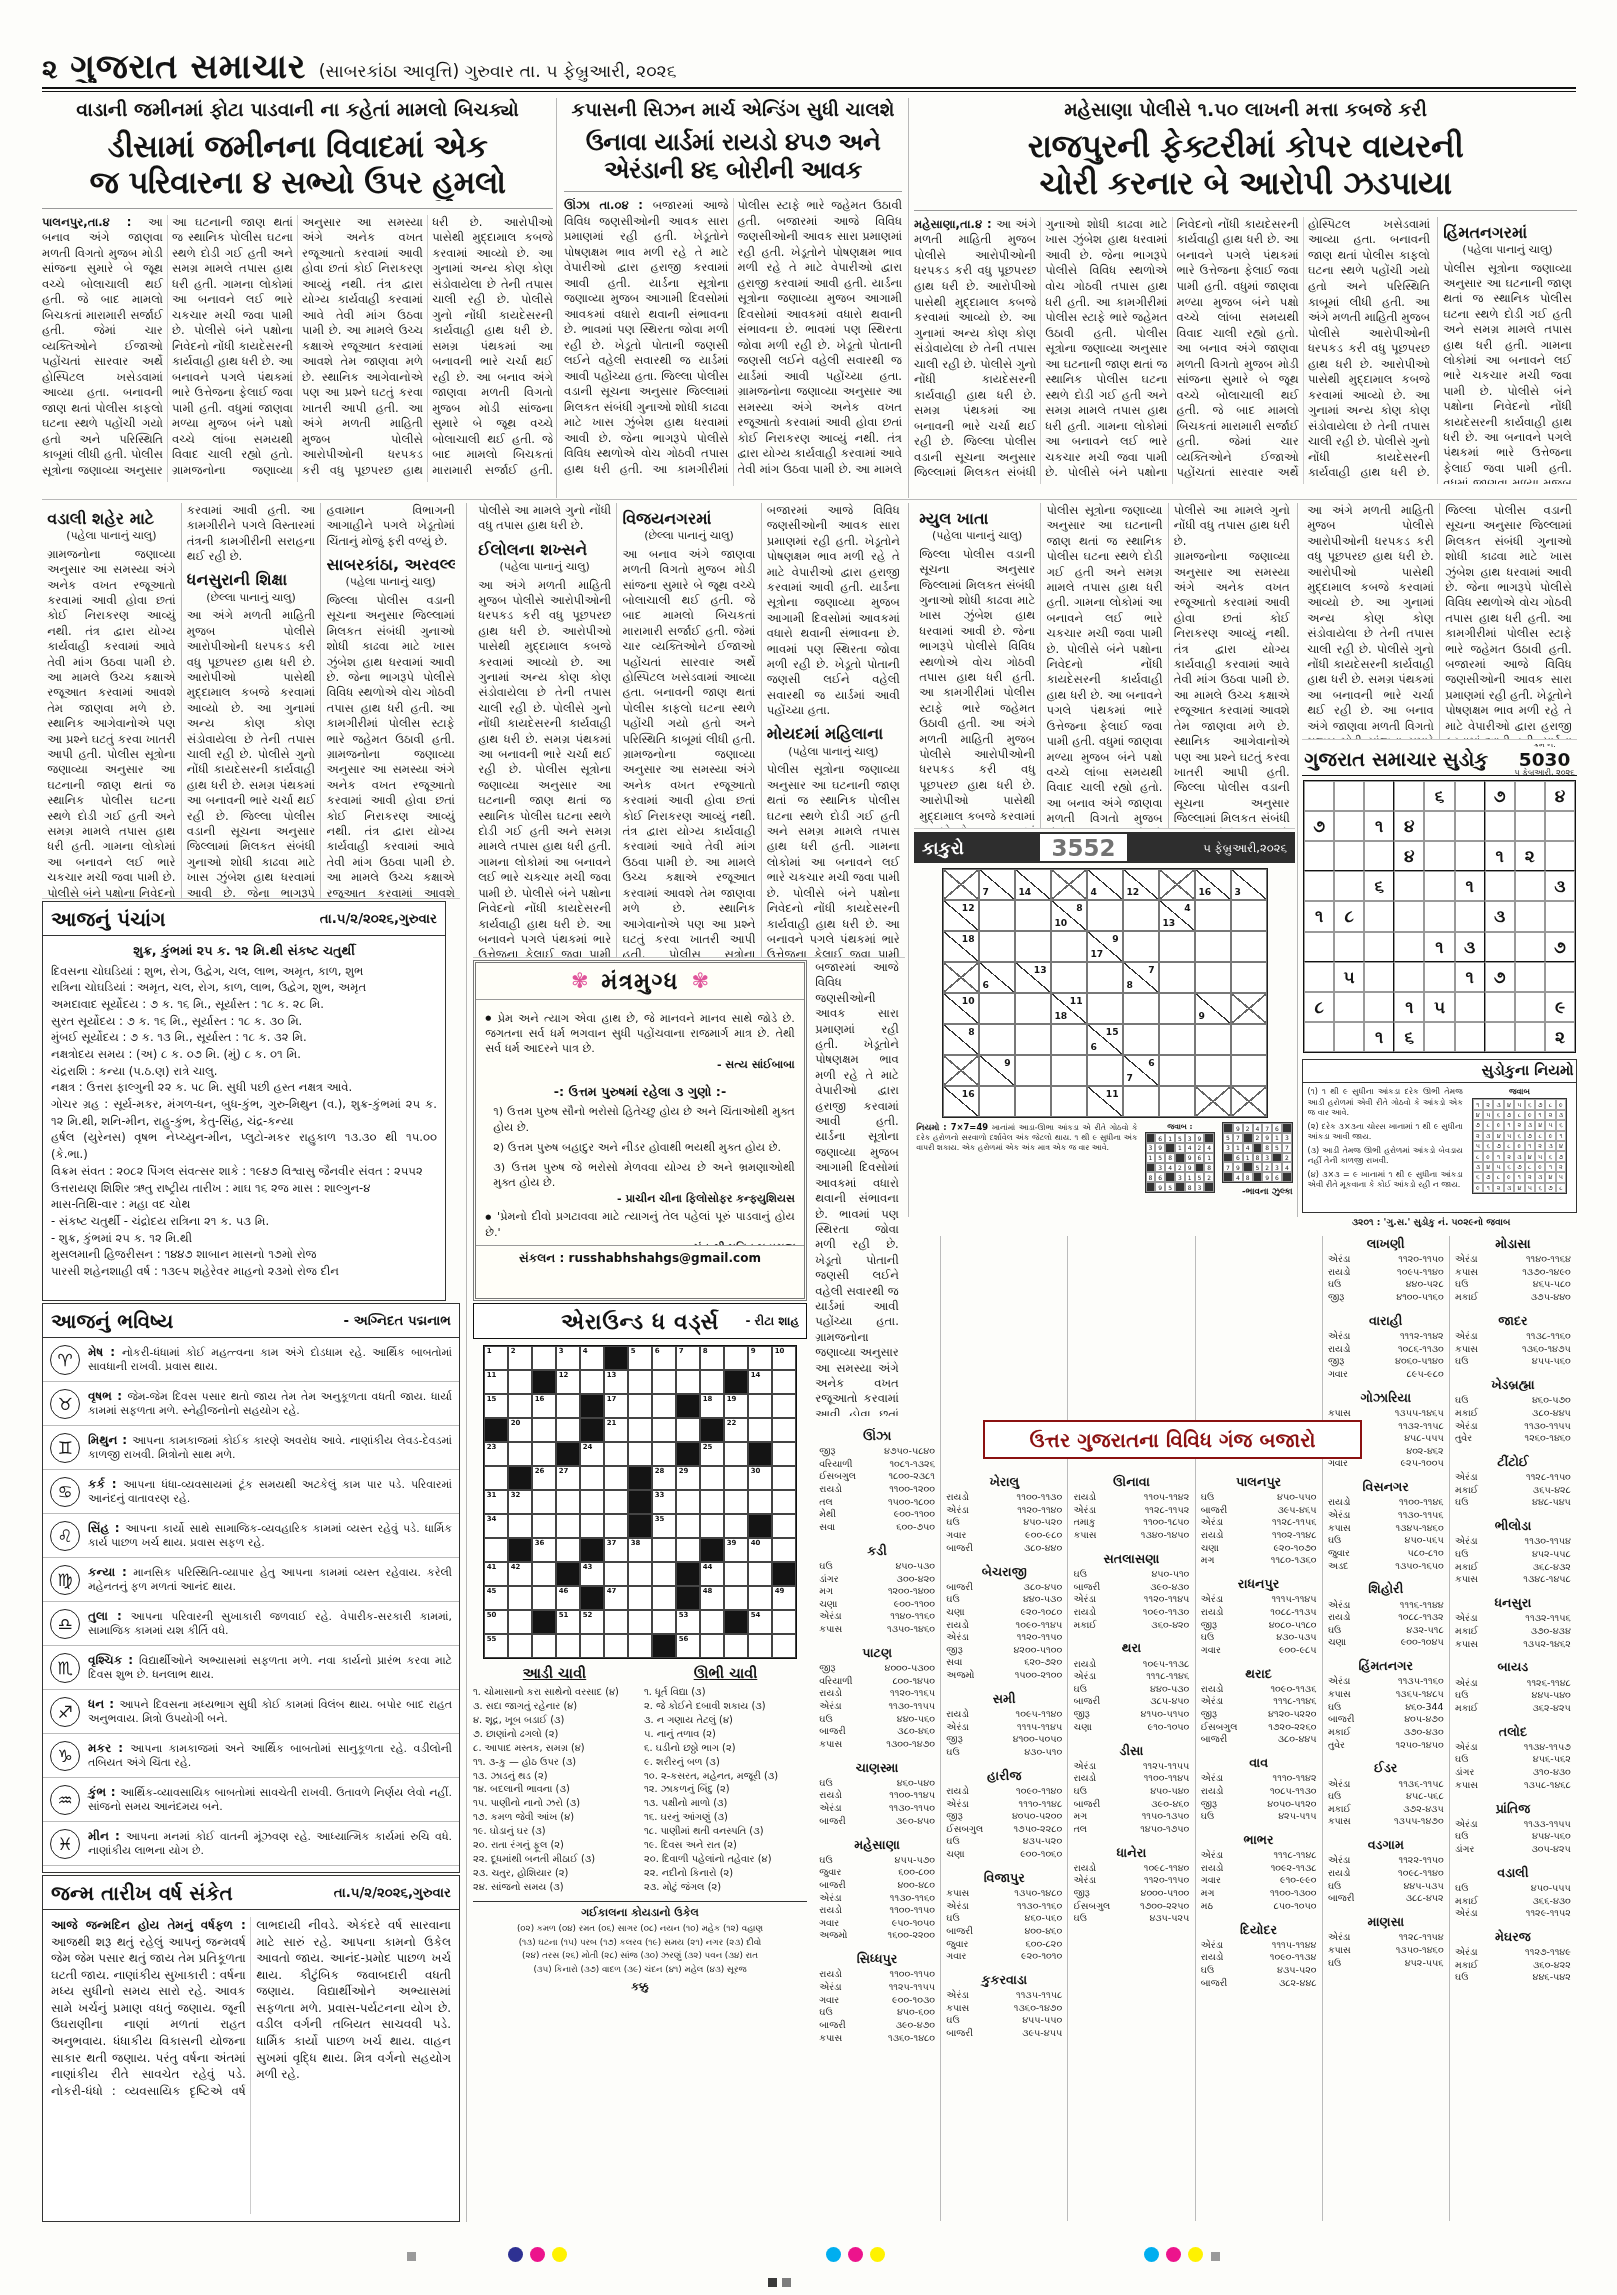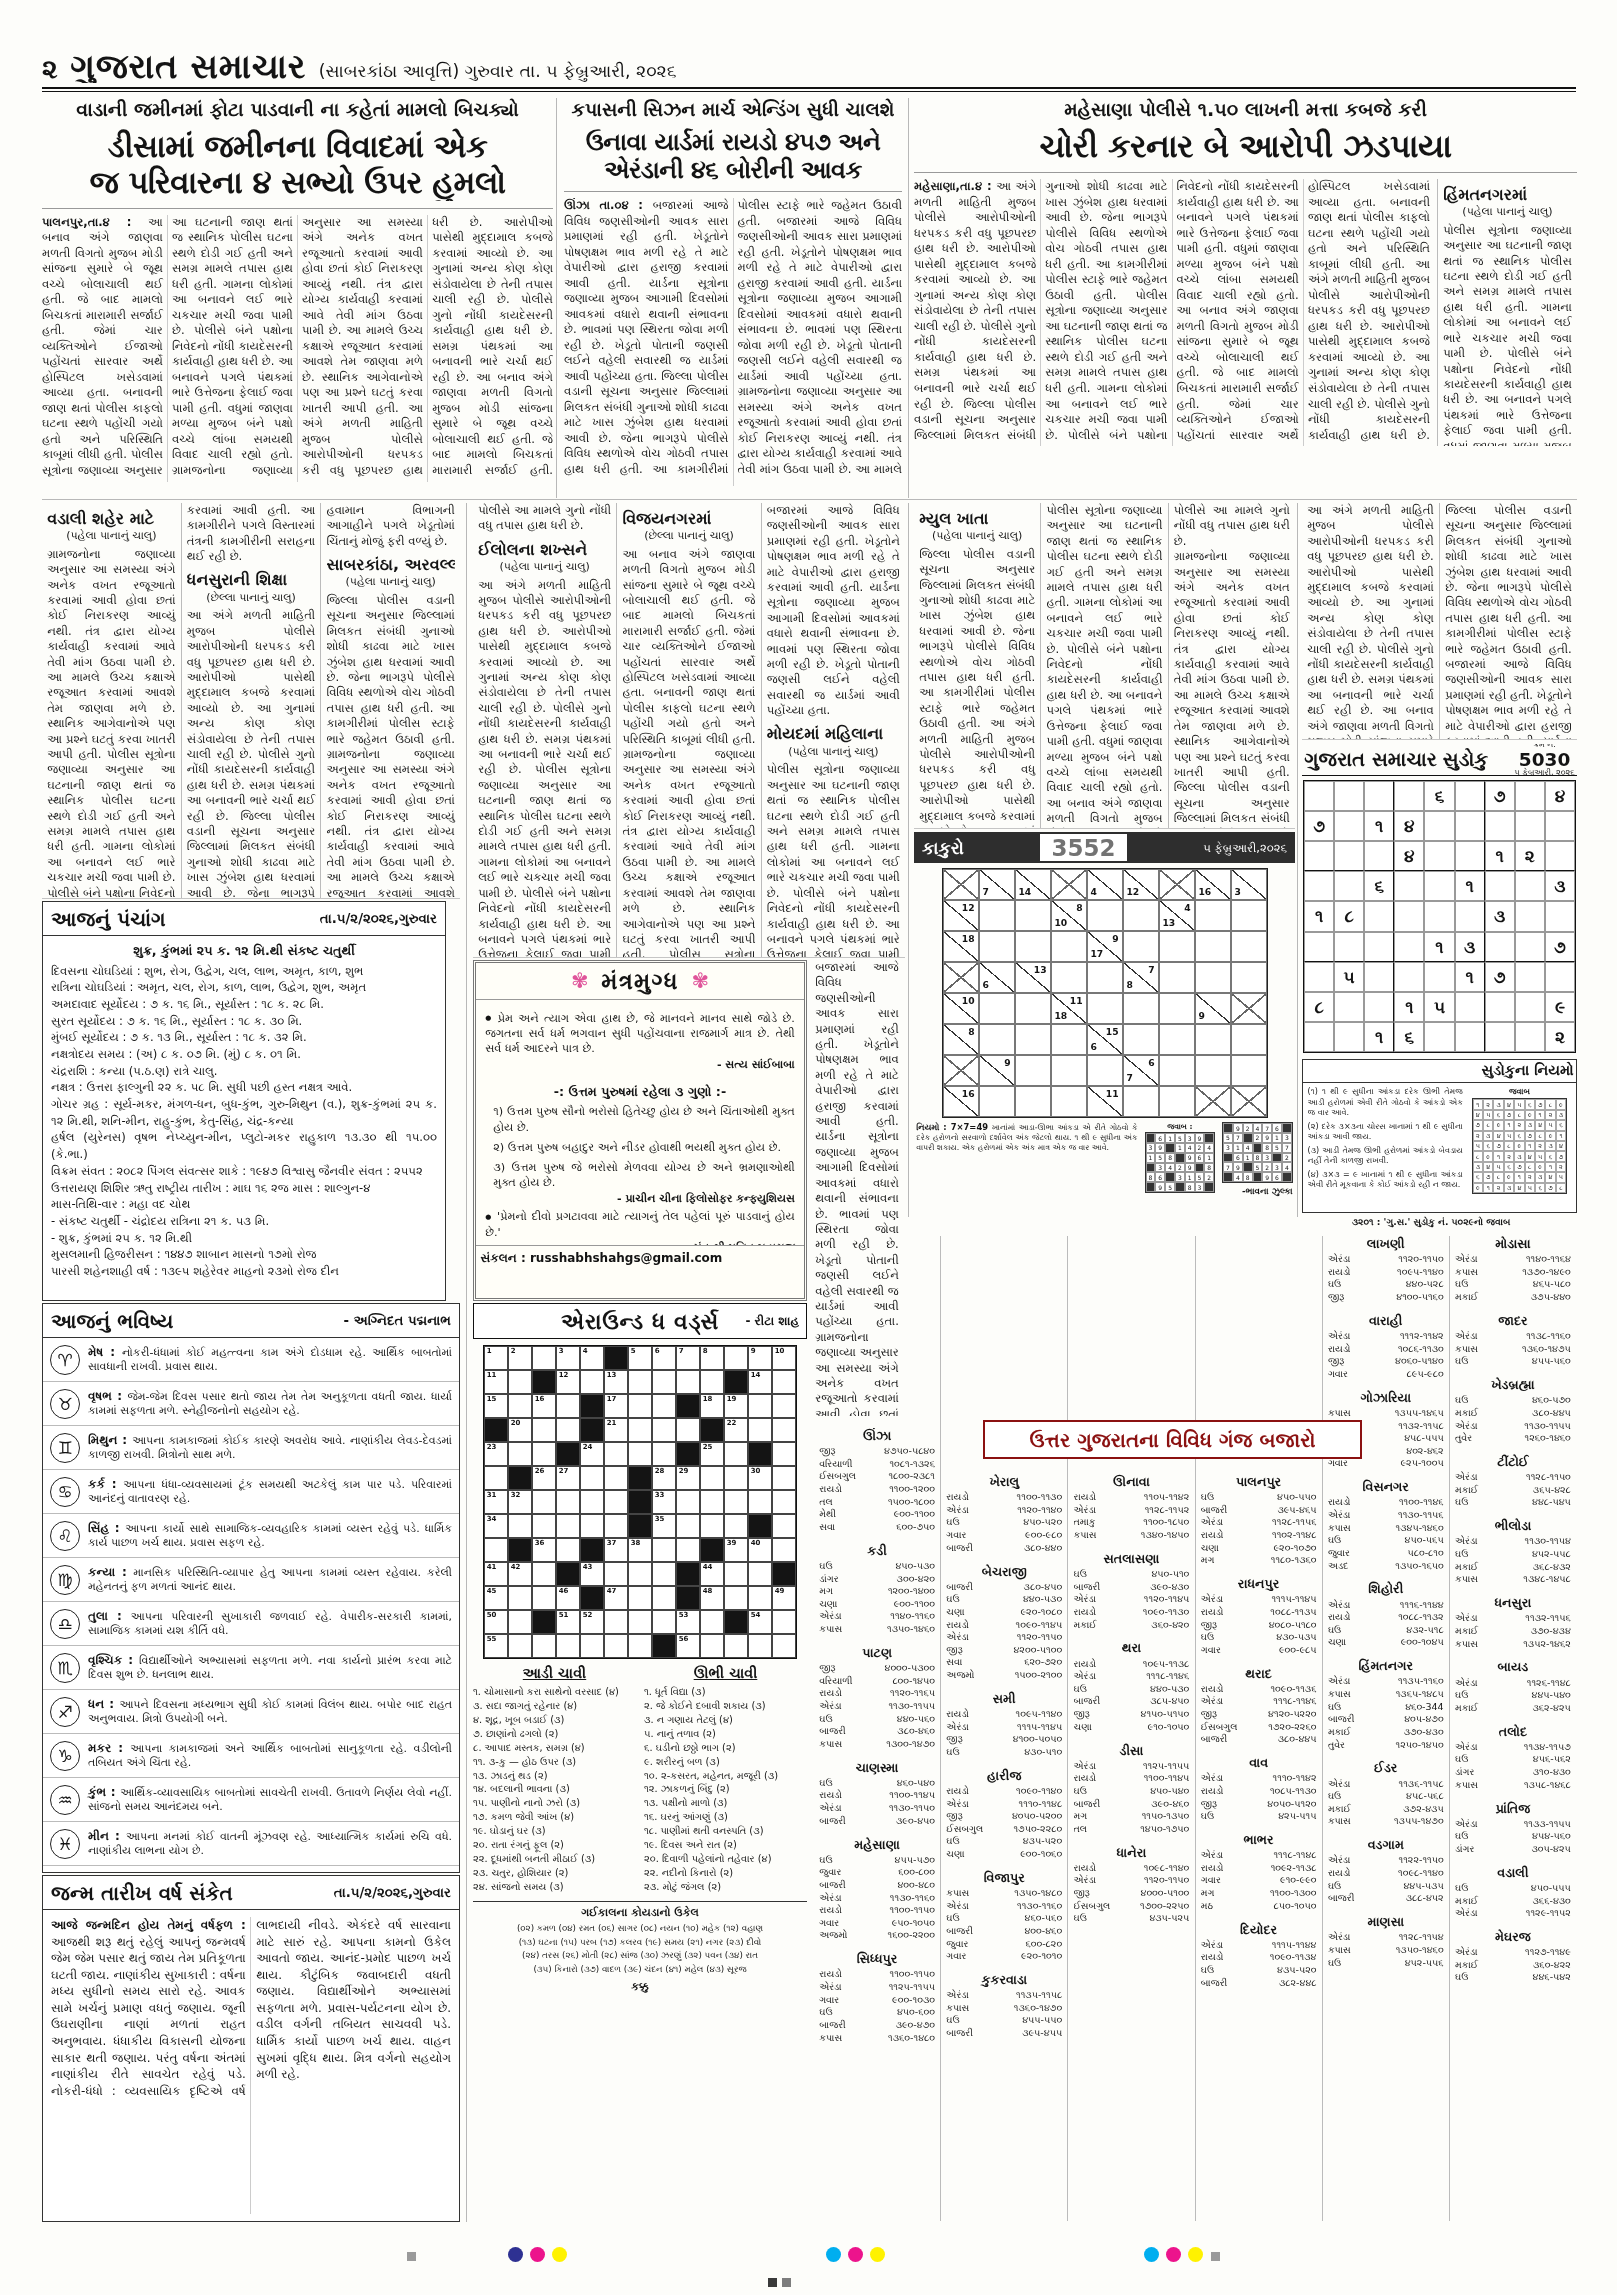--- a/index.html
+++ b/index.html
@@ -101,21 +101,21 @@
 .mantra{left:473px;top:960px;width:334px;height:341px;border:3.5px double #777;background:#fffef8;overflow:hidden}
 .mantra-head{display:flex;justify-content:center;gap:12.7px;align-items:center;padding:4.6px;border-bottom:1.2px solid #999}
 .lotus{color:#e0559b;font-size:21px;line-height:1}
 .mantra-title{font-size:23px;font-weight:800;letter-spacing:1.2px;white-space:nowrap}
 .mantra-body{padding:5.8px 9.2px;height:245px;overflow:hidden}
 .m-item{font-size:11.3px;line-height:1.36;text-align:justify;margin-top:4.6px}
 .m-bullet{font-size:7px;margin-right:4.6px;position:relative;top:-1.7px}
 .m-num{margin-left:8px}
 .m-sub{text-align:center;font-weight:800;font-size:12.7px;margin-top:13px}
 .m-attr{text-align:right;font-weight:700;font-size:11px;margin-top:1.2px}
-.mantra-foot{border-top:1.2px solid #999;text-align:left;font-weight:700;font-size:12px;padding:4.6px;white-space:nowrap;overflow:hidden}
+.mantra-foot{border-top:1.2px solid #999;text-align:center;font-weight:700;font-size:12px;padding:4.6px;white-space:nowrap;overflow:hidden}
 
 .horoscope{left:42px;top:1303px;width:418px;height:570px}
 .h-row{display:flex;gap:8px;align-items:center;padding:3.5px 7px;border-bottom:0.6px solid #bbb;height:44px;overflow:hidden}
 .h-icon{flex:0 0 30px;height:30px;border:1.4px solid #222;border-radius:50%;display:flex;align-items:center;justify-content:center;font-size:17px}
 .h-text{font-size:11px;line-height:1.3;text-align:justify}
 .h-text b{font-size:12px}
 
 .crossword{left:473px;top:1303px;width:334px;height:918px;overflow:hidden}
 .cw-titlebar{border:1.4px solid #111;height:36px;display:flex;align-items:center;justify-content:center;position:relative;background:#fff}
 .cw-title{font-size:22px;font-weight:800;letter-spacing:0.6px;white-space:nowrap}
@@ -180,20 +180,21 @@
       <span>ઉનાવા યાર્ડમાં રાયડો ૪૫૭ અને</span>
       <span>એરંડાની ૪૬ બોરીની આવક</span>
     </h1>
     <div class="hrule"></div>
     <div class="body cols2"><span class="dateline">ઊંઝા તા.૦૪ : </span><span>બજારમાં આજે વિવિધ જણસીઓની આવક સારા પ્રમાણમાં રહી હતી. ખેડૂતોને પોષણક્ષમ ભાવ મળી રહે તે માટે વેપારીઓ દ્વારા હરાજી કરવામાં આવી હતી. યાર્ડના સૂત્રોના જણાવ્યા મુજબ આગામી દિવસોમાં આવકમાં વધારો થવાની સંભાવના છે. ભાવમાં પણ સ્થિરતા જોવા મળી રહી છે. ખેડૂતો પોતાની જણસી લઈને વહેલી સવારથી જ યાર્ડમાં આવી પહોંચ્યા હતા. જિલ્લા પોલીસ વડાની સૂચના અનુસાર જિલ્લામાં મિલકત સંબંધી ગુનાઓ શોધી કાઢવા માટે ખાસ ઝુંબેશ હાથ ધરવામાં આવી છે. જેના ભાગરૂપે પોલીસે વિવિધ સ્થળોએ વોચ ગોઠવી તપાસ હાથ ધરી હતી. આ કામગીરીમાં પોલીસ સ્ટાફે ભારે જહેમત ઉઠાવી હતી. બજારમાં આજે વિવિધ જણસીઓની આવક સારા પ્રમાણમાં રહી હતી. ખેડૂતોને પોષણક્ષમ ભાવ મળી રહે તે માટે વેપારીઓ દ્વારા હરાજી કરવામાં આવી હતી. યાર્ડના સૂત્રોના જણાવ્યા મુજબ આગામી દિવસોમાં આવકમાં વધારો થવાની સંભાવના છે. ભાવમાં પણ સ્થિરતા જોવા મળી રહી છે. ખેડૂતો પોતાની જણસી લઈને વહેલી સવારથી જ યાર્ડમાં આવી પહોંચ્યા હતા. ગ્રામજનોના જણાવ્યા અનુસાર આ સમસ્યા અંગે અનેક વખત રજૂઆતો કરવામાં આવી હોવા છતાં કોઈ નિરાકરણ આવ્યું નથી. તંત્ર દ્વારા યોગ્ય કાર્યવાહી કરવામાં આવે તેવી માંગ ઉઠવા પામી છે. આ મામલે ઉચ્ચ કક્ષાએ રજૂઆત કરવામાં આવશે તેમ જાણવા મળે છે. સ્થાનિક આગેવાનોએ પણ આ પ્રશ્ને ઘટતું કરવા ખાતરી આપી હતી.</span></div>
   </section>
 
   <section class="art artC abs">
     <div class="kicker">મહેસાણા પોલીસે ૧.૫૦ લાખની મત્તા કબજે કરી</div>
     <h1 class="hl">
+      <span>રાજપુરની ફેક્ટરીમાં કોપર વાયરની</span>
       <span>ચોરી કરનાર બે આરોપી ઝડપાયા</span>
     </h1>
     <div class="hrule"></div>
     <div class="artC-row">
       <div class="body cols4 artC-body"><span class="dateline">મહેસાણા,તા.૪ : </span><span>આ અંગે મળતી માહિતી મુજબ પોલીસે આરોપીઓની ધરપકડ કરી વધુ પૂછપરછ હાથ ધરી છે. આરોપીઓ પાસેથી મુદ્દામાલ કબજે કરવામાં આવ્યો છે. આ ગુનામાં અન્ય કોણ કોણ સંડોવાયેલા છે તેની તપાસ ચાલી રહી છે. પોલીસે ગુનો નોંધી કાયદેસરની કાર્યવાહી હાથ ધરી છે. સમગ્ર પંથકમાં આ બનાવની ભારે ચર્ચા થઈ રહી છે. જિલ્લા પોલીસ વડાની સૂચના અનુસાર જિલ્લામાં મિલકત સંબંધી ગુનાઓ શોધી કાઢવા માટે ખાસ ઝુંબેશ હાથ ધરવામાં આવી છે. જેના ભાગરૂપે પોલીસે વિવિધ સ્થળોએ વોચ ગોઠવી તપાસ હાથ ધરી હતી. આ કામગીરીમાં પોલીસ સ્ટાફે ભારે જહેમત ઉઠાવી હતી. પોલીસ સૂત્રોના જણાવ્યા અનુસાર આ ઘટનાની જાણ થતાં જ સ્થાનિક પોલીસ ઘટના સ્થળે દોડી ગઈ હતી અને સમગ્ર મામલે તપાસ હાથ ધરી હતી. ગામના લોકોમાં આ બનાવને લઈ ભારે ચકચાર મચી જવા પામી છે. પોલીસે બંને પક્ષોના નિવેદનો નોંધી કાયદેસરની કાર્યવાહી હાથ ધરી છે. આ બનાવને પગલે પંથકમાં ભારે ઉત્તેજના ફેલાઈ જવા પામી હતી. વધુમાં જાણવા મળ્યા મુજબ બંને પક્ષો વચ્ચે લાંબા સમયથી વિવાદ ચાલી રહ્યો હતો. આ બનાવ અંગે જાણવા મળતી વિગતો મુજબ મોડી સાંજના સુમારે બે જૂથ વચ્ચે બોલાચાલી થઈ હતી. જે બાદ મામલો બિચકતાં મારામારી સર્જાઈ હતી. જેમાં ચાર વ્યક્તિઓને ઈજાઓ પહોંચતાં સારવાર અર્થે હોસ્પિટલ ખસેડવામાં આવ્યા હતા. બનાવની જાણ થતાં પોલીસ કાફલો ઘટના સ્થળે પહોંચી ગયો હતો અને પરિસ્થિતિ કાબૂમાં લીધી હતી. આ અંગે મળતી માહિતી મુજબ પોલીસે આરોપીઓની ધરપકડ કરી વધુ પૂછપરછ હાથ ધરી છે. આરોપીઓ પાસેથી મુદ્દામાલ કબજે કરવામાં આવ્યો છે. આ ગુનામાં અન્ય કોણ કોણ સંડોવાયેલા છે તેની તપાસ ચાલી રહી છે. પોલીસે ગુનો નોંધી કાયદેસરની કાર્યવાહી હાથ ધરી છે. સમગ્ર પંથકમાં આ બનાવની ભારે ચર્ચા થઈ રહી છે. ગ્રામજનોના જણાવ્યા અનુસાર આ સમસ્યા અંગે અનેક વખત રજૂઆતો કરવામાં આવી હોવા છતાં કોઈ નિરાકરણ આવ્યું નથી. તંત્ર દ્વારા યોગ્ય કાર્યવાહી કરવામાં આવે તેવી માંગ ઉઠવા પામી છે. આ મામલે ઉચ્ચ કક્ષાએ રજૂઆત કરવામાં આવશે તેમ જાણવા મળે છે. સ્થાનિક આગેવાનોએ પણ આ પ્રશ્ને ઘટતું કરવા ખાતરી આપી હતી. પોલીસ સૂત્રોના જણાવ્યા અનુસાર આ ઘટનાની જાણ થતાં જ સ્થાનિક પોલીસ ઘટના સ્થળે દોડી ગઈ હતી અને સમગ્ર મામલે તપાસ હાથ ધરી હતી. ગામના લોકોમાં આ બનાવને લઈ ભારે ચકચાર મચી જવા પામી છે. પોલીસે બંને પક્ષોના નિવેદનો નોંધી કાયદેસરની કાર્યવાહી હાથ ધરી છે. આ બનાવને પગલે પંથકમાં ભારે ઉત્તેજના ફેલાઈ જવા પામી હતી. વધુમાં જાણવા મળ્યા મુજબ બંને પક્ષો વચ્ચે લાંબા સમયથી વિવાદ ચાલી રહ્યો હતો. જિલ્લા પોલીસ વડાની સૂચના અનુસાર જિલ્લામાં મિલકત સંબંધી ગુનાઓ શોધી કાઢવા માટે ખાસ ઝુંબેશ હાથ ધરવામાં આવી છે. જેના ભાગરૂપે પોલીસે વિવિધ સ્થળોએ વોચ ગોઠવી તપાસ હાથ ધરી હતી. આ કામગીરીમાં પોલીસ સ્ટાફે ભારે જહેમત ઉઠાવી હતી.</span></div>
       <div class="band bandCR">
           <div class="col">
             <div class="cont-title">હિંમતનગરમાં</div>
             <div class="cont-sub">(પહેલા પાનાનું ચાલુ)</div>
             <div class="bodytext">પોલીસ સૂત્રોના જણાવ્યા અનુસાર આ ઘટનાની જાણ થતાં જ સ્થાનિક પોલીસ ઘટના સ્થળે દોડી ગઈ હતી અને સમગ્ર મામલે તપાસ હાથ ધરી હતી. ગામના લોકોમાં આ બનાવને લઈ ભારે ચકચાર મચી જવા પામી છે. પોલીસે બંને પક્ષોના નિવેદનો નોંધી કાયદેસરની કાર્યવાહી હાથ ધરી છે. આ બનાવને પગલે પંથકમાં ભારે ઉત્તેજના ફેલાઈ જવા પામી હતી. વધુમાં જાણવા મળ્યા મુજબ બંને પક્ષો વચ્ચે લાંબા સમયથી વિવાદ ચાલી રહ્યો હતો. જિલ્લા પોલીસ વડાની સૂચના અનુસાર જિલ્લામાં મિલકત સંબંધી ગુનાઓ શોધી કાઢવા માટે ખાસ ઝુંબેશ હાથ ધરવામાં આવી છે. જેના ભાગરૂપે પોલીસે વિવિધ સ્થળોએ વોચ ગોઠવી તપાસ હાથ ધરી હતી. આ કામગીરીમાં પોલીસ સ્ટાફે ભારે જહેમત ઉઠાવી હતી. ગ્રામજનોના જણાવ્યા અનુસાર આ સમસ્યા અંગે અનેક વખત રજૂઆતો કરવામાં આવી હોવા છતાં કોઈ નિરાકરણ આવ્યું નથી. તંત્ર દ્વારા યોગ્ય કાર્યવાહી કરવામાં આવે તેવી માંગ ઉઠવા પામી છે. આ મામલે ઉચ્ચ કક્ષાએ રજૂઆત કરવામાં આવશે તેમ જાણવા મળે છે. સ્થાનિક આગેવાનોએ પણ આ પ્રશ્ને ઘટતું કરવા ખાતરી આપી હતી.</div>

